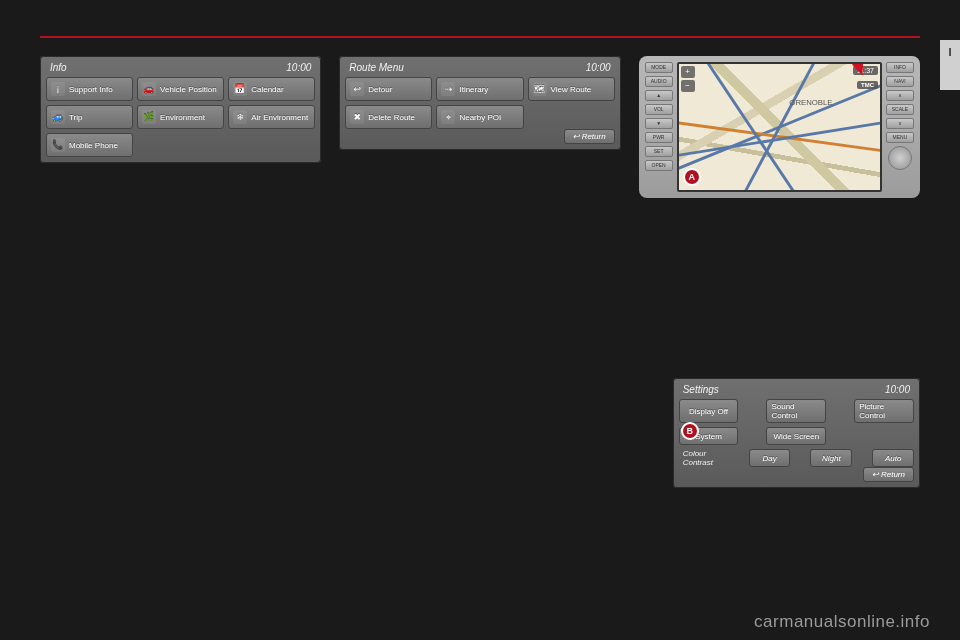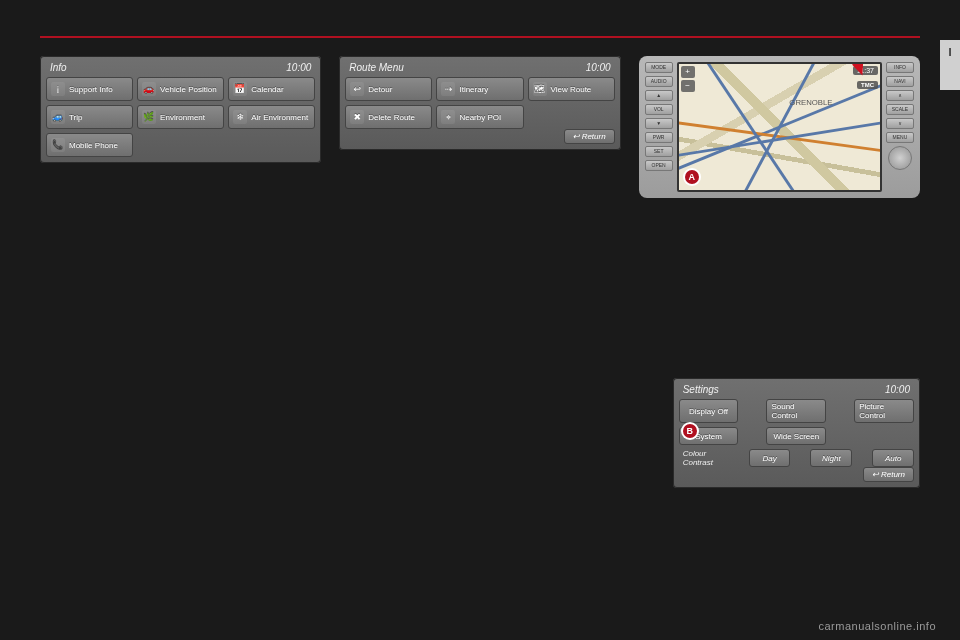--- a/index.html
+++ b/index.html
@@ -233,24 +233,24 @@
     right: 14px;
     width: 0; height: 0;
     border-left: 6px solid transparent;
     border-right: 6px solid transparent;
     border-top: 14px solid #d01020;
     transform: rotate(-20deg);
     z-index: 5;
   }
   .footer-watermark {
     position: absolute;
-    right: 24px;
+    right: 30px;
     bottom: 8px;
     color: #9a9a9a;
-    font-size: 11px;
+    font-size: 17px;
     letter-spacing: 0.5px;
   }
 
   .settings-panel-wrap {
     position: relative;
     margin-top: 180px;
     padding-left: 34px;
   }
 </style>
 </head>

